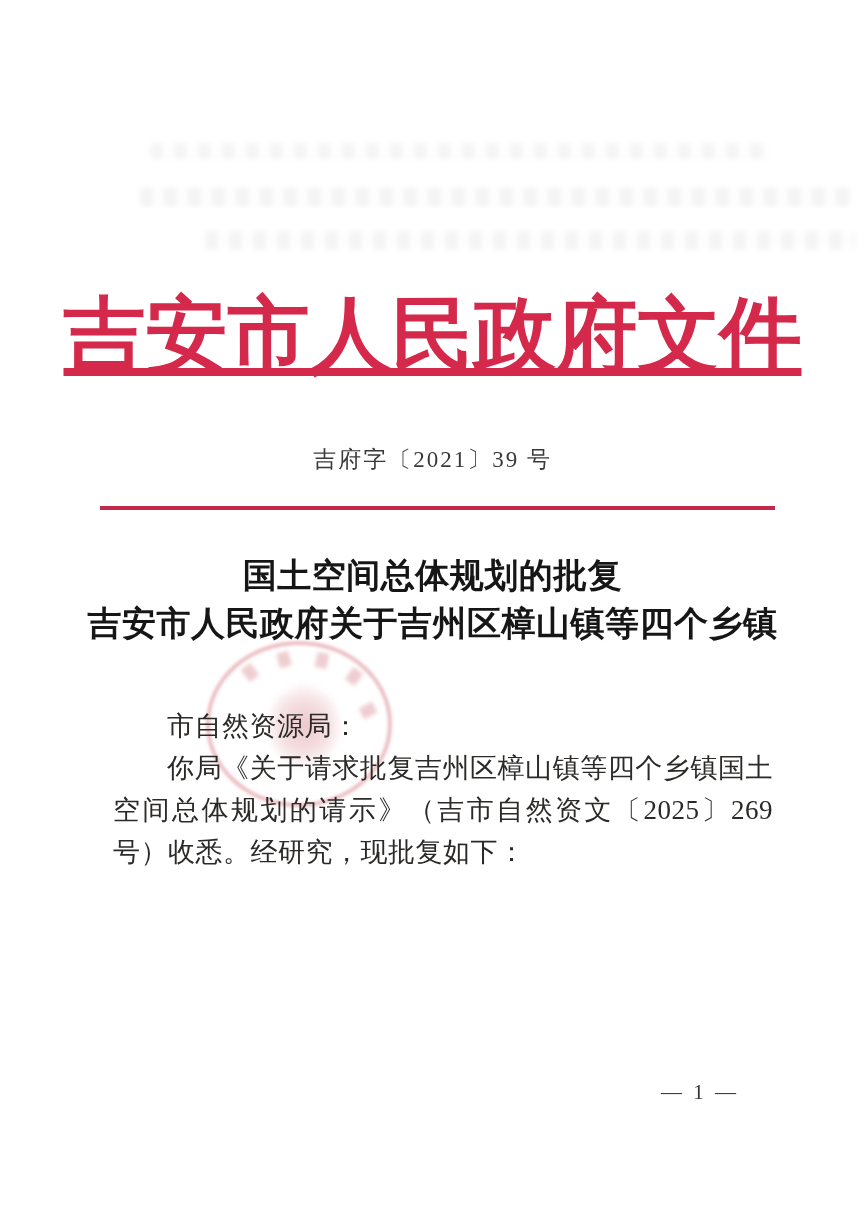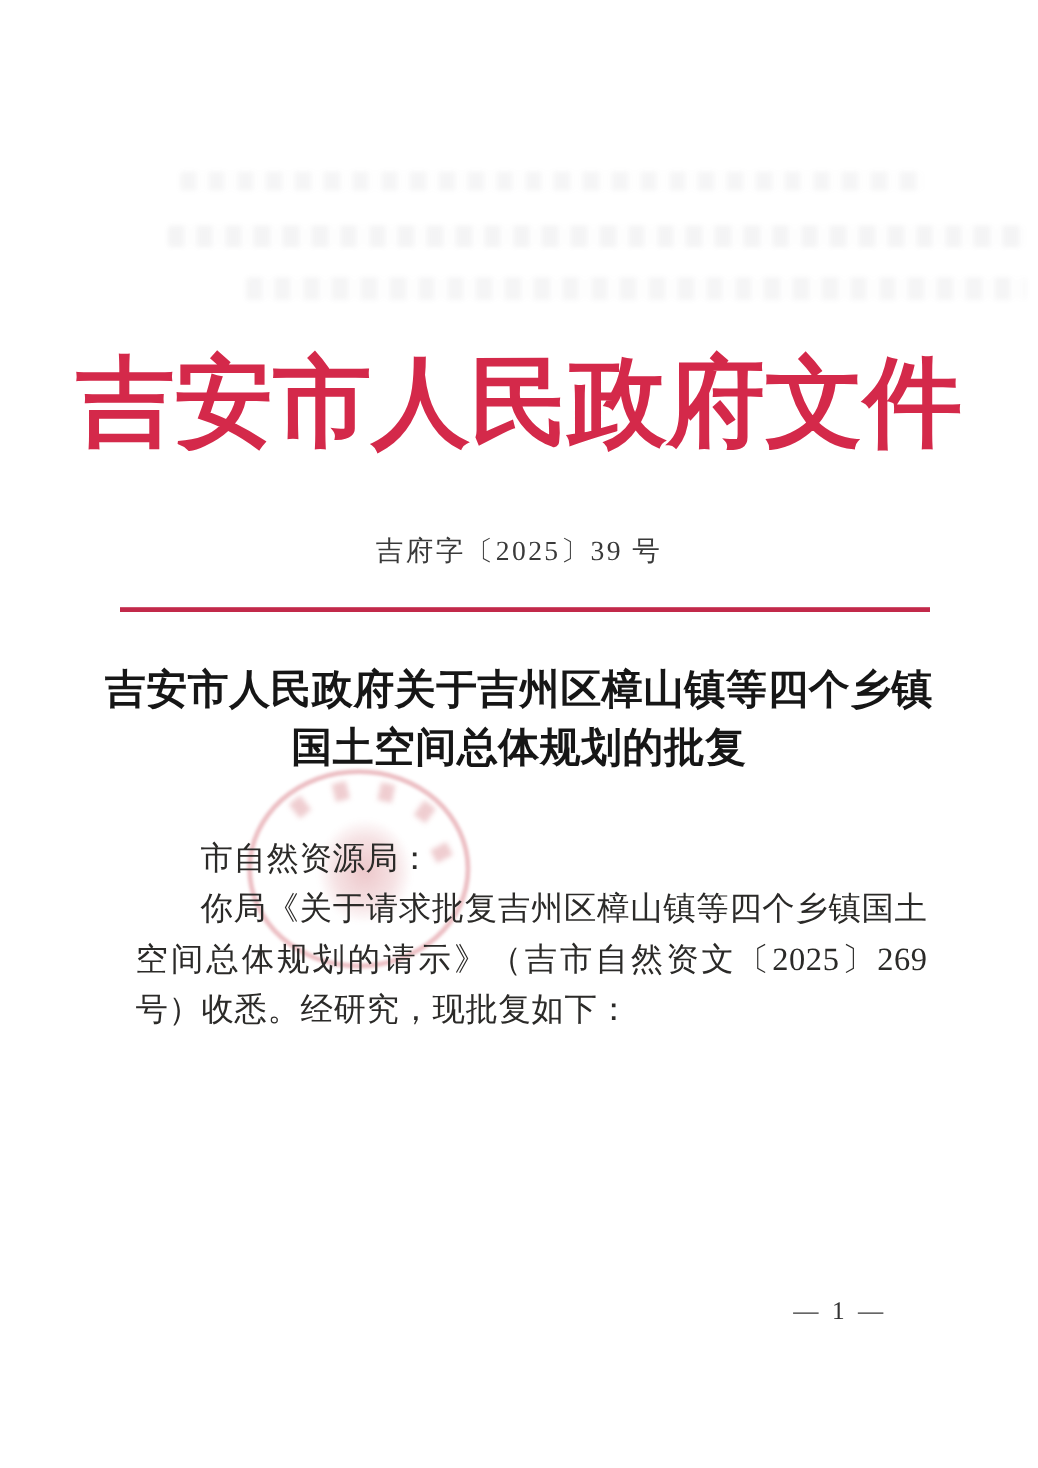--- a/index.html
+++ b/index.html
@@ -31,20 +31,21 @@
 
   .org-title {
     position: absolute;
     left: 0; top: 281px; width: 100%;
     text-align: center;
     font-size: 82px;
     font-weight: 900;
     letter-spacing: 0px;
     color: #d4294a;
     white-space: nowrap;
+    text-decoration: underline;
   }
 
   .doc-number {
     position: absolute;
     left: 0; top: 444px; width: 100%;
     text-align: center;
     font-size: 23px;
     letter-spacing: 2px;
     color: #3a3a3a;
   }
@@ -102,21 +103,21 @@
     left: 113px; top: 694px;
     width: 660px;
     font-size: 27px;
     line-height: 42px;
     text-align: justify;
     color: #2b2a28;
     z-index: 2;
     letter-spacing: 0.5px;
   }
   .body-text p { text-indent: 2em; }
-  .salutation { text-indent: 0; }
+  .salutation { text-indent: 0; margin-top: 11px; }
 
   .page-number {
     position: absolute;
     right: 126px; top: 1080px;
     font-size: 21px;
     letter-spacing: 3px;
     color: #333333;
     white-space: nowrap;
   }
 </style>
@@ -124,27 +125,27 @@
 <body>
 
 <div class="page">
 
   <div class="bleed-row bleed-1"></div>
   <div class="bleed-row bleed-2"></div>
   <div class="bleed-row bleed-3"></div>
 
   <div class="org-title">吉安市人民政府文件</div>
 
-  <div class="doc-number">吉府字〔2025〕39 号</div>
+  <div class="doc-number">吉府字〔2021〕39 号</div>
 
   <div class="red-line"></div>
 
   <div class="doc-title">
+    <div>国土空间总体规划的批复</div>
     <div>吉安市人民政府关于吉州区樟山镇等四个乡镇</div>
-    <div>国土空间总体规划的批复</div>
   </div>
 
   <div class="seal">
     <div class="seal-emblem"></div>
     <div class="seal-mark sm1"></div>
     <div class="seal-mark sm2"></div>
     <div class="seal-mark sm3"></div>
     <div class="seal-mark sm4"></div>
     <div class="seal-mark sm5"></div>
   </div>

